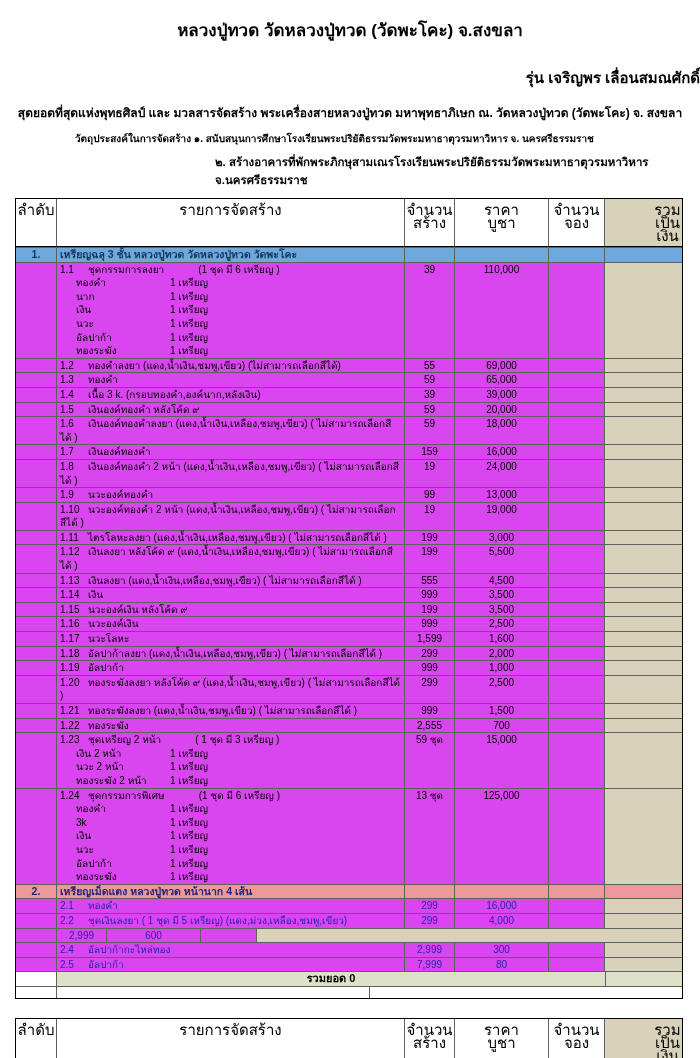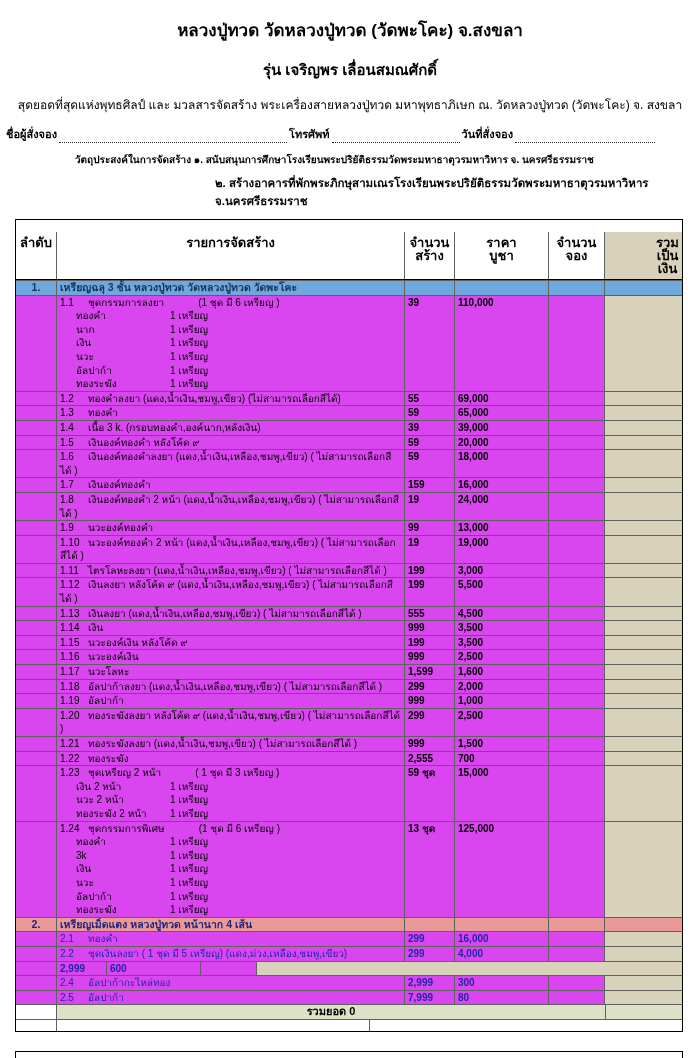--- a/index.html
+++ b/index.html
@@ -1,80 +1,72 @@
 <!DOCTYPE html>
 <html style="--s1bg: #6fa8dc; --s1tx: #17365d; --s2bg: #ea9999; --s2tx: #23237e; --s3bg: #9a8ec6; --s3tx: #20204e; --s4bg: #e8720c; --s4tx: #7a1f14; --beige: #d9d2bb; --khaki: #dee0c8; --valtx: #2424aa; --grid: #606060;"><head>
 <meta charset="utf-8">
 <style>
   html,body{margin:0;padding:0;background:#ffffff;}
   .page{position:relative;width:700px;height:1058px;background:#fff;overflow:hidden;
         font-family:"Liberation Sans",sans-serif;color:#000;}
   .t1{margin-top:16px;text-align:center;font-size:17px;font-weight:bold;}
-  .t2{margin-top:15px;text-align:center;font-size:15px;font-weight:bold;}
-  .sub{margin-top:13px;text-align:center;font-size:12px;font-weight:normal;}
+  .t2{margin-top:23px;text-align:right;font-size:15px;font-weight:bold;}
+  .sub{margin-top:13px;text-align:center;font-size:12px;font-weight:bold;}
   .formline{margin:11px 10px 0 6px;display:flex;align-items:flex-end;font-size:11px;font-weight:bold;gap:2px;}
   .dots{border-bottom:1px dotted #222;height:13px;}
   .d1{width:228px;} .d2{width:128px;} .d3{width:140px;}
   .purpose1{margin:9px 0 0 75px;font-size:10px;font-weight:bold;}
   .purpose2{margin:7px 0 0 215px;font-size:11.5px;font-weight:bold;}
 
   .otable{margin:9px 0 0 15px;width:668px;border:1.5px solid #000;box-sizing:border-box;
           font-size:10px;}
   .tr{display:flex;align-items:stretch;}
   .tr + .tr{border-top:1px solid var(--grid,#606060);}
   .td{box-sizing:border-box;padding:0 3px;line-height:var(--rh,13.6px);}
   .td + .td{border-left:1px solid var(--grid,#606060);}
   .c0{width:40px;flex:none;}
   .c1{width:348px;flex:none;}
   .c2{width:50px;flex:none;}
   .c3{width:94px;flex:none;}
   .c4{width:56px;flex:none;}
   .c5{flex:1;}
   .thead{border-bottom:1.5px solid #000;}
-  .hc{font-weight:bold;text-align:center;padding:4px 0;line-height:13px;font-size:13px;margin-top:12px;}
+  .hc{font-weight:normal;text-align:center;padding:4px 0;line-height:13px;font-size:15px;}
   .thead .c5{background:var(--beige,#d9d2bb);padding-left:48px;}
   .beige-last .drow .c5{background:var(--beige,#d9d2bb);}
   .band{font-weight:bold;font-size:10.5px;}
   .band .td{background:transparent !important;}
   .band-blue{background:var(--s1bg,#6fa8dc);color:var(--s1tx,#17365d);}
   .band-pink{background:var(--s2bg,#ea9999);color:var(--s2tx,#23237e);}
   .secno{text-align:center;}
   .drow{background:#d946ef;}
   .bluetext{color:var(--valtx,#2424aa);}
   .bluetext .num{color:var(--valtx,#2424aa);}
   .rno{display:inline-block;width:28px;}
   .rdetail{margin-left:34px;}
   .sline{display:flex;}
   .sname{margin-left:16px;width:94px;flex:none;}
-  .num{text-align:left;font-weight:bold;}
+  .num{text-align:center;font-weight:normal;}
   .trow .td{background:var(--khaki,#dee0c8);font-weight:bold;}
   .trow .c0{background:#fff;}
   .trow .cspan{flex:1;text-align:center;font-size:11px;}
   .trow .c5{flex:none;width:77px;}
   .erow{height:11px;}
   .erow .td{background:#fff;}
   .erow .cspan{flex:1;}
   .gap{height:10px;}
 </style>
 </head>
 <body>
 
 <div class="page">
   <div class="t1">หลวงปู่ทวด วัดหลวงปู่ทวด (วัดพะโคะ) จ.สงขลา</div>
   <div class="t2">รุ่น เจริญพร เลื่อนสมณศักดิ์</div>
   <div class="sub">สุดยอดที่สุดแห่งพุทธศิลป์ และ มวลสารจัดสร้าง พระเครื่องสายหลวงปู่ทวด มหาพุทธาภิเษก ณ. วัดหลวงปู่ทวด (วัดพะโคะ) จ. สงขลา</div>
 
-  <div class="formline">
-    <span>ชื่อผู้สั่งจอง</span>
-    <span class="dots d1"></span>
-    <span>โทรศัพท์</span>
-    <span class="dots d2"></span>
-    <span>วันที่สั่งจอง</span>
-    <span class="dots d3"></span>
-  </div>
 
   <div class="purpose1">วัตถุประสงค์ในการจัดสร้าง ๑. สนับสนุนการศึกษาโรงเรียนพระปริยัติธรรมวัดพระมหาธาตุวรมหาวิหาร  จ. นครศรีธรรมราช</div>
   <div class="purpose2">๒. สร้างอาคารที่พักพระภิกษุสามเณรโรงเรียนพระปริยัติธรรมวัดพระมหาธาตุวรมหาวิหาร  จ.นครศรีธรรมราช</div>
 
   <div class="otable beige-last" data-table="0" style="--rh: 13.6px;">
       <div class="tr thead">
         <div class="td c0 hc">
           <div class="hl">ลำดับ</div>
         </div>
         <div class="td c1 hc">

